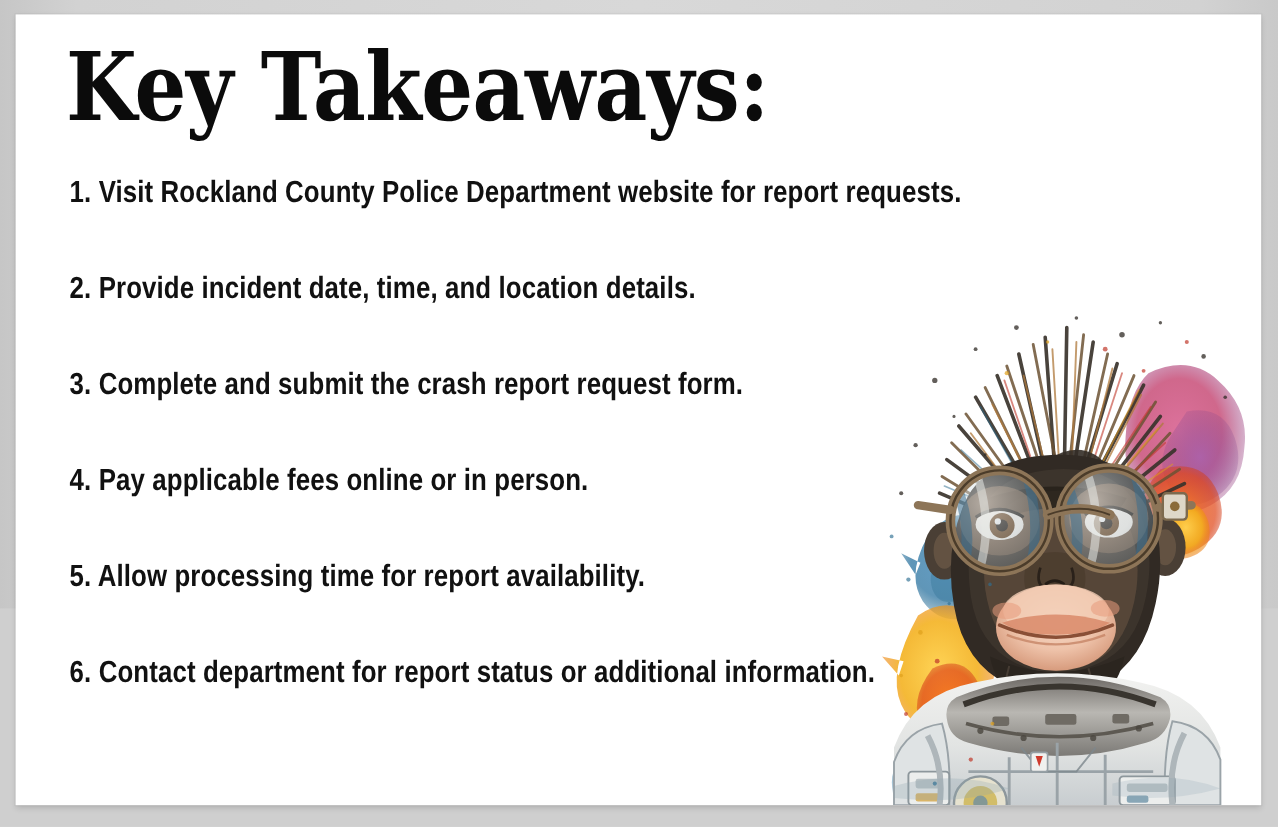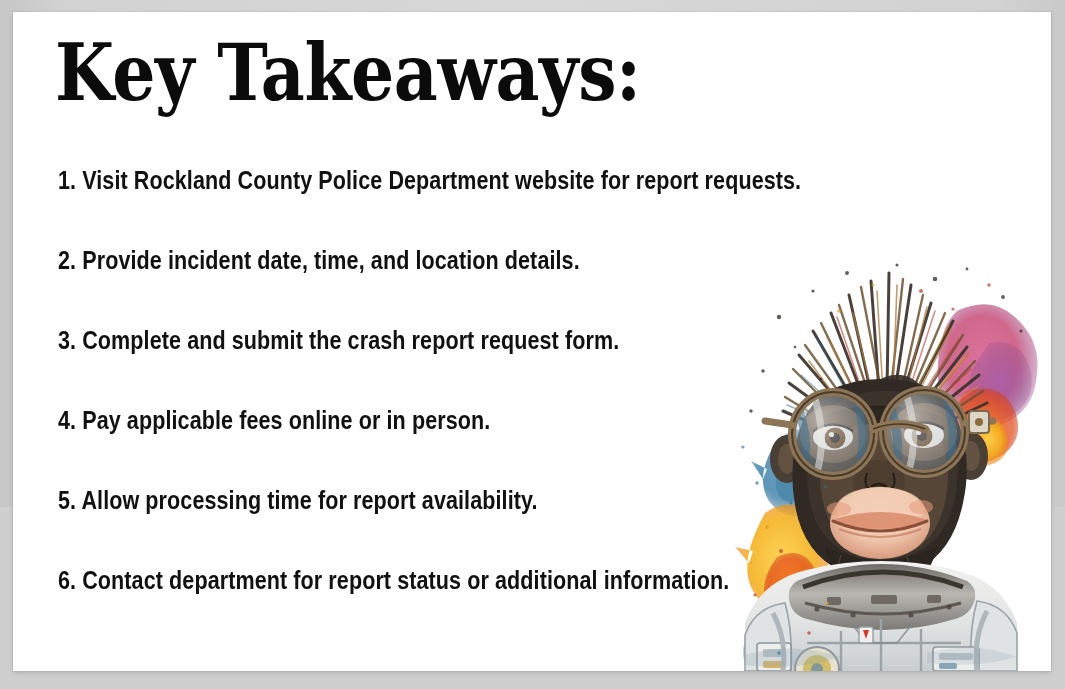--- a/index.html
+++ b/index.html
@@ -38,21 +38,21 @@
     letter-spacing:-0.5px;
     color:#0b0b0b;
     transform:scaleX(0.86);
     transform-origin:left top;
     white-space:nowrap;
   }
 
   
   #takeaways{
     position:absolute;
-    left:45px; top:156px;
+    left:45px; top:136px;
     width:840px;
     list-style:none;
     z-index:3;
   }
   #takeaways li{
     font-family:"Liberation Sans", sans-serif;
     font-weight:700;
     font-size:25.5px;
     line-height:1;
     color:#111111;

